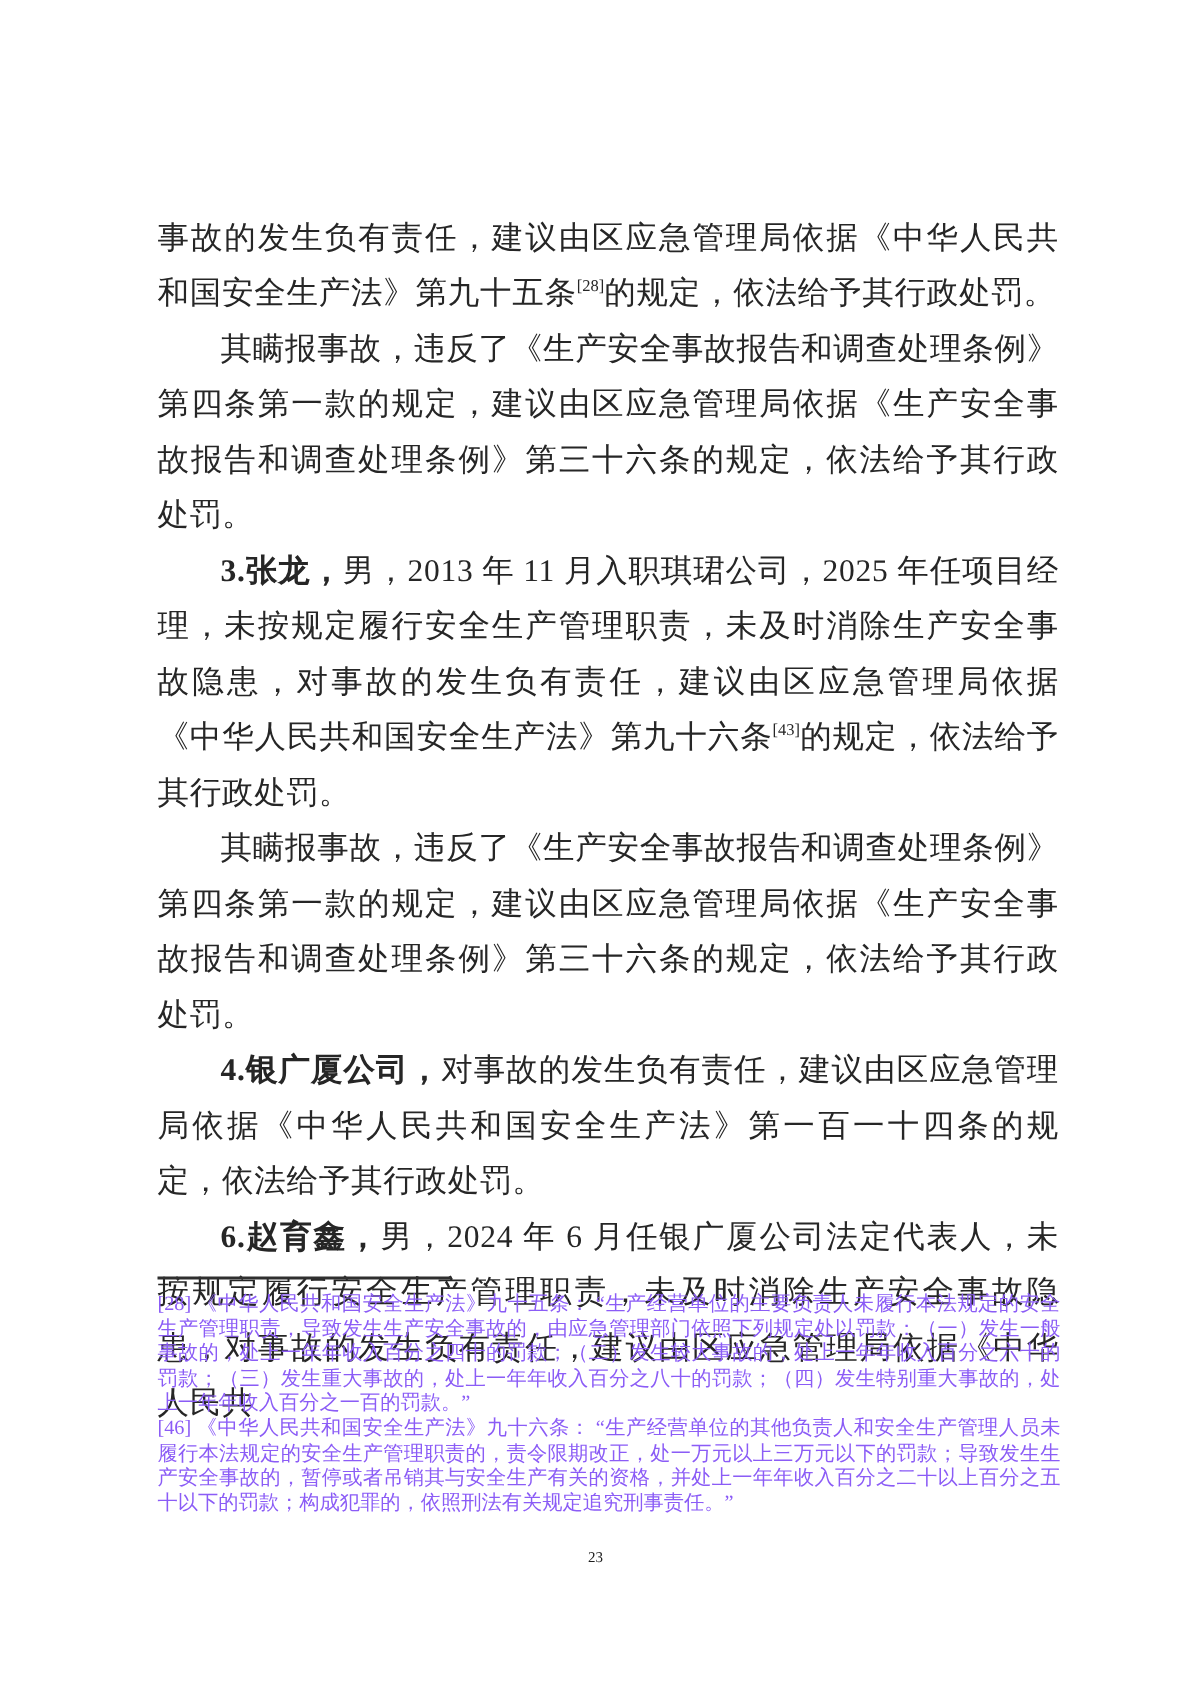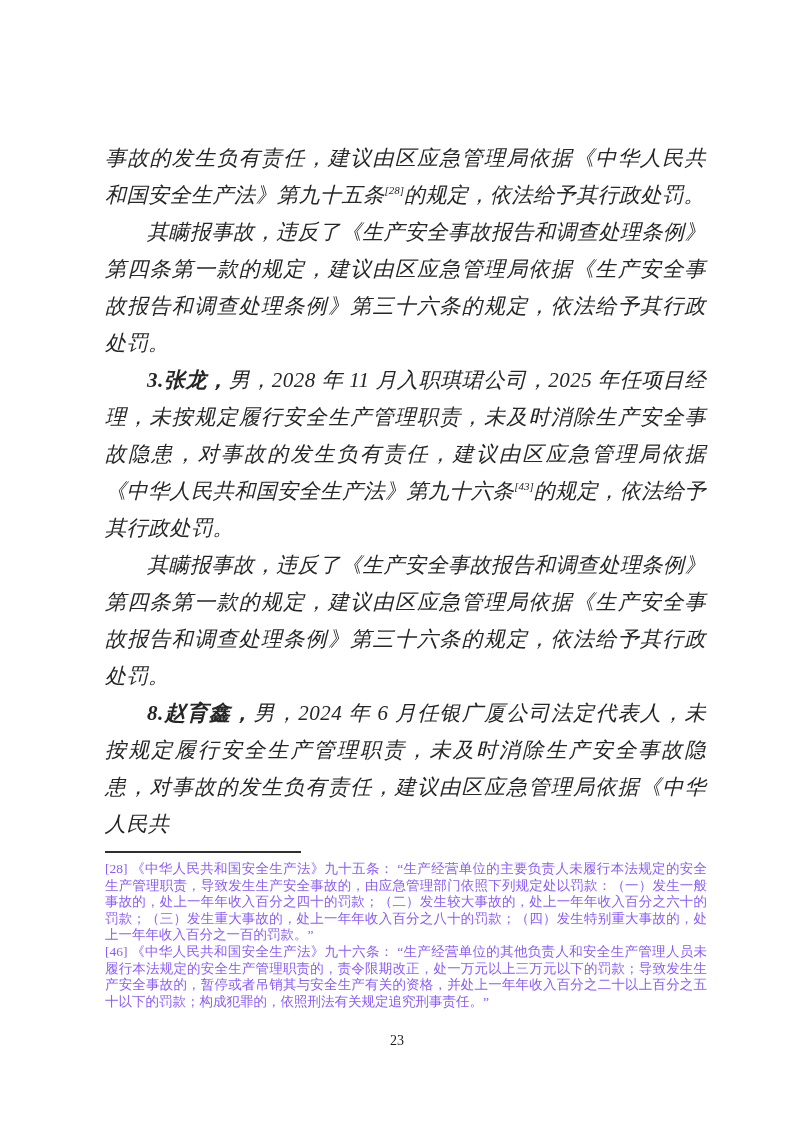--- a/index.html
+++ b/index.html
@@ -24,21 +24,20 @@
     top: 140px;
     width: 601px;
   }
   p.body-para {
     margin: 0;
     font-size: 21px;
     line-height: 37px;
     text-align: justify;
     text-justify: inter-ideograph;
     letter-spacing: 0.5px;
-    font-style: italic;
   }
   p.body-para.indent { text-indent: 2em; }
   .bold-run { font-weight: bold; }
   sup.fn-ref {
     font-size: 11px;
     line-height: 0;
     vertical-align: super;
     letter-spacing: 0;
   }
   .footnote-area {
@@ -60,41 +59,42 @@
     text-align: justify;
     text-justify: inter-ideograph;
     color: #8b5cf6;
   }
   .page-number {
     position: absolute;
     top: 1033px;
     left: 0;
     width: 794px;
     text-align: center;
-    font-size: 14px;
+    font-size: 10px;
     color: #1d1d1d;
   }
 </style>
 </head>
 <body>
 
 <div class="page">
 
   <div class="body-text">
 
     <p class="body-para"><span>事故的发生负有责任，建议由区应急管理局依据《中华人民共和国安全生产法》第九十五条</span><sup class="fn-ref">[28]</sup><span>的规定，依法给予其行政处罚。</span></p>
 
     <p class="body-para indent"><span>其瞒报事故，违反了《生产安全事故报告和调查处理条例》第四条第一款的规定，建议由区应急管理局依据《生产安全事故报告和调查处理条例》第三十六条的规定，依法给予其行政处罚。</span></p>
 
-    <p class="body-para indent"><span class="bold-run">3.张龙，</span><span>男，2028 年 11 月入职琪珺公司，2025 年任项目经理，未按规定履行安全生产管理职责，未及时消除生产安全事故隐患，对事故的发生负有责任，建议由区应急管理局依据《中华人民共和国安全生产法》第九十六条</span><sup class="fn-ref">[43]</sup><span>的规定，依法给予其行政处罚。</span></p>
+    <p class="body-para indent"><span class="bold-run">3.张龙，</span><span>男，2013 年 11 月入职琪珺公司，2025 年任项目经理，未按规定履行安全生产管理职责，未及时消除生产安全事故隐患，对事故的发生负有责任，建议由区应急管理局依据《中华人民共和国安全生产法》第九十六条</span><sup class="fn-ref">[43]</sup><span>的规定，依法给予其行政处罚。</span></p>
 
     <p class="body-para indent"><span>其瞒报事故，违反了《生产安全事故报告和调查处理条例》第四条第一款的规定，建议由区应急管理局依据《生产安全事故报告和调查处理条例》第三十六条的规定，依法给予其行政处罚。</span></p>
 
+    <p class="body-para indent"><span class="bold-run">4.银广厦公司，</span><span>对事故的发生负有责任，建议由区应急管理局依据《中华人民共和国安全生产法》第一百一十四条的规定，依法给予其行政处罚。</span></p>
 
-    <p class="body-para indent"><span class="bold-run">8.赵育鑫，</span><span>男，2024 年 6 月任银广厦公司法定代表人，未按规定履行安全生产管理职责，未及时消除生产安全事故隐患，对事故的发生负有责任，建议由区应急管理局依据《中华人民共</span></p>
+    <p class="body-para indent"><span class="bold-run">6.赵育鑫，</span><span>男，2024 年 6 月任银广厦公司法定代表人，未按规定履行安全生产管理职责，未及时消除生产安全事故隐患，对事故的发生负有责任，建议由区应急管理局依据《中华人民共</span></p>
 
   </div>
 
   <div class="footnote-area">
     <div class="fn-separator"></div>
     <p class="footnote-para"><span>[28] 《中华人民共和国安全生产法》九十五条： “生产经营单位的主要负责人未履行本法规定的安全生产管理职责，导致发生生产安全事故的，由应急管理部门依照下列规定处以罚款：（一）发生一般事故的，处上一年年收入百分之四十的罚款；（二）发生较大事故的，处上一年年收入百分之六十的罚款；（三）发生重大事故的，处上一年年收入百分之八十的罚款；（四）发生特别重大事故的，处上一年年收入百分之一百的罚款。”</span></p>
     <p class="footnote-para"><span>[46] 《中华人民共和国安全生产法》九十六条： “生产经营单位的其他负责人和安全生产管理人员未履行本法规定的安全生产管理职责的，责令限期改正，处一万元以上三万元以下的罚款；导致发生生产安全事故的，暂停或者吊销其与安全生产有关的资格，并处上一年年收入百分之二十以上百分之五十以下的罚款；构成犯罪的，依照刑法有关规定追究刑事责任。”</span></p>
   </div>
 
   <div class="page-number">23</div>

